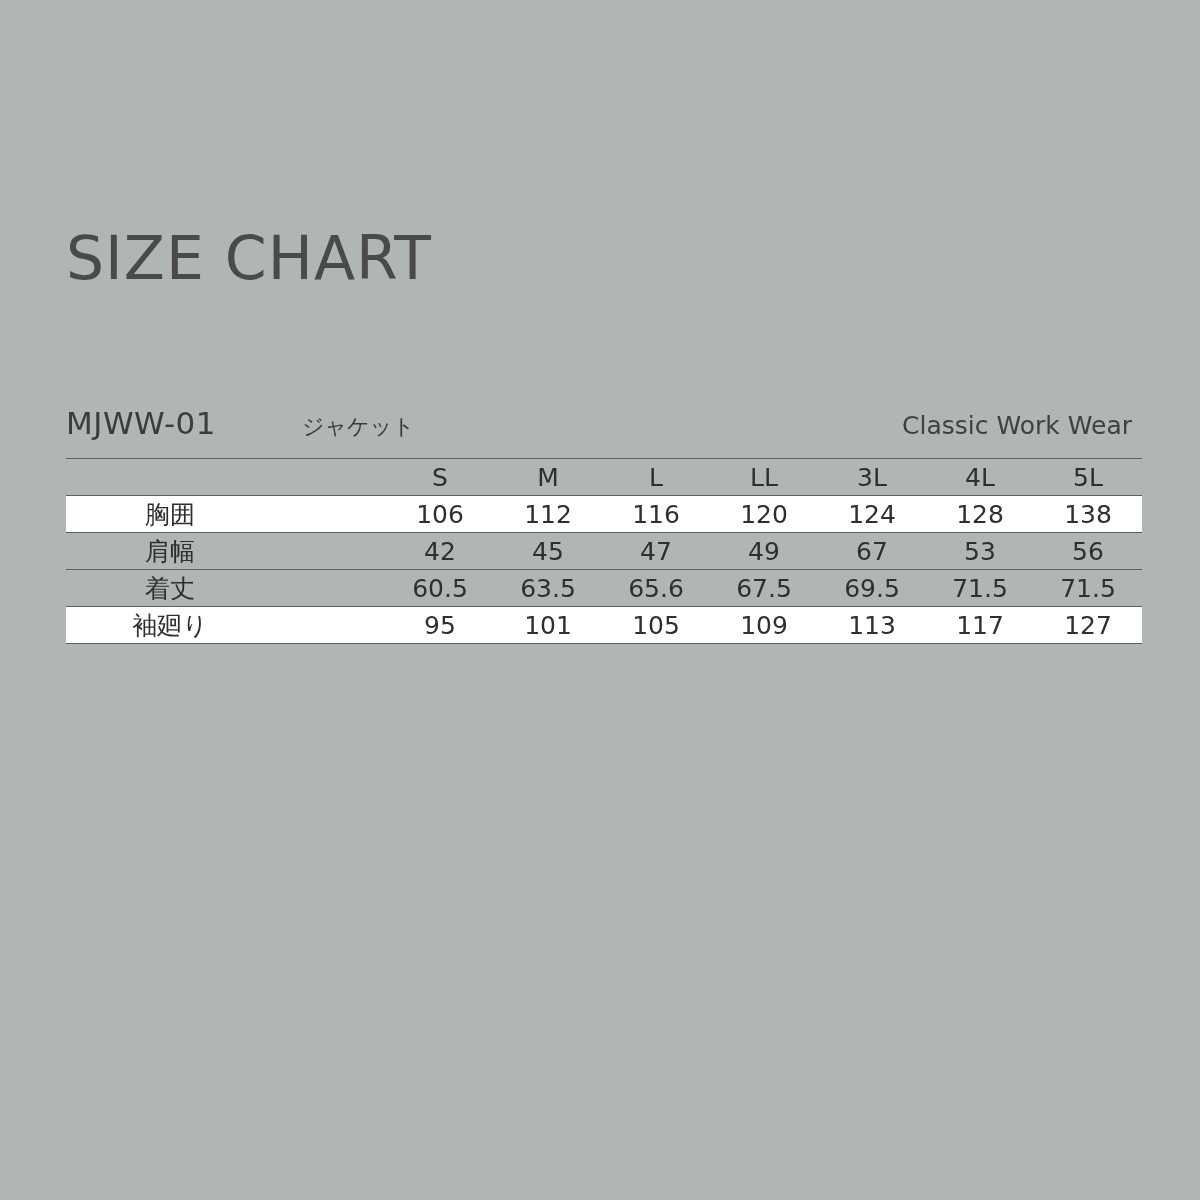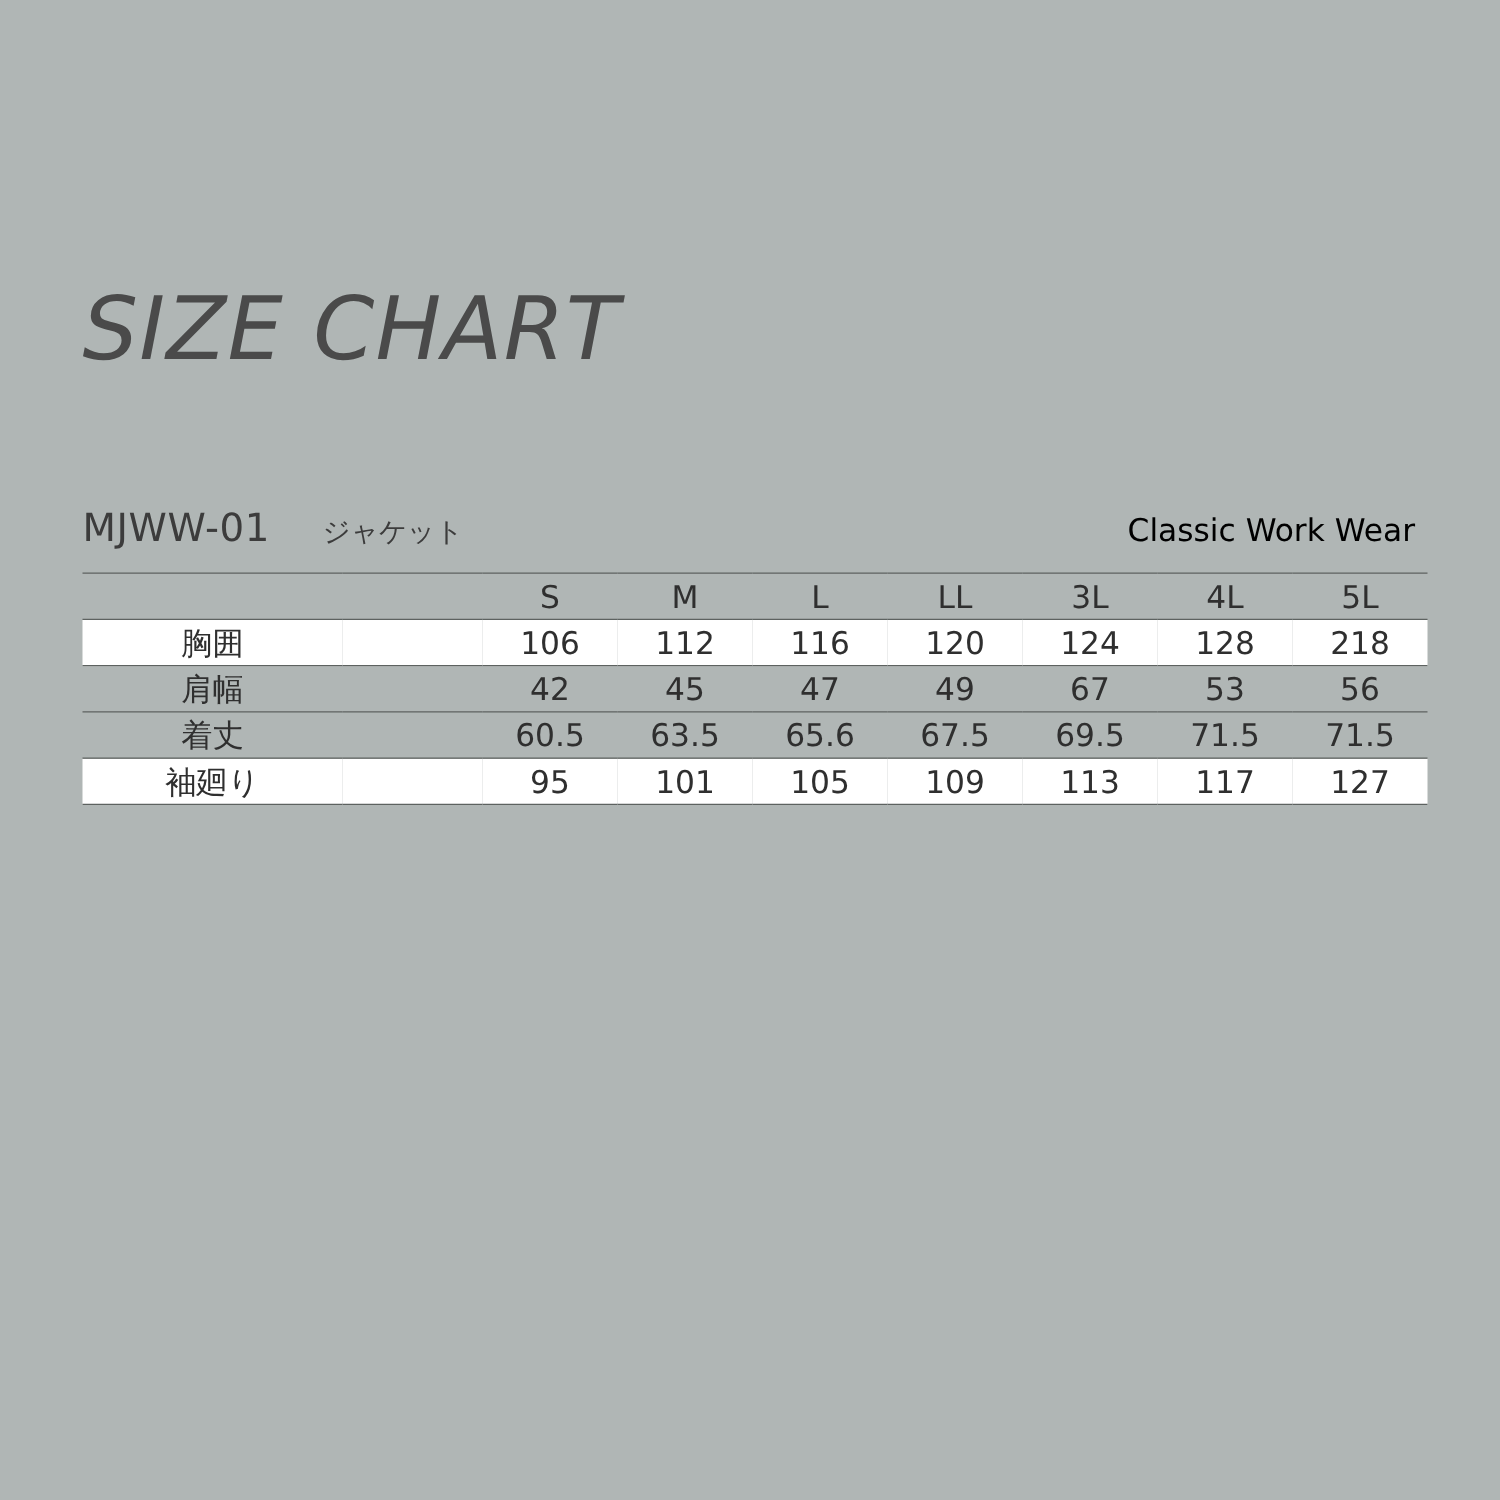--- a/index.html
+++ b/index.html
@@ -17,49 +17,49 @@
   .page {
     position: relative;
     width: 1200px;
     height: 1200px;
     box-sizing: border-box;
   }
   .title {
     position: absolute;
     left: 66px;
     top: 228px;
-    font-size: 70px;
+    font-size: 60px;
     letter-spacing: 1px;
     color: #4a4a4a;
     font-weight: 400;
     line-height: 1;
     font-family: "DejaVu Sans", "Liberation Sans", sans-serif;
-    font-style: italic;
   }
   .meta-row {
     position: absolute;
     left: 66px;
     top: 405px;
     width: 1066px;
     display: flex;
     align-items: baseline;
     color: #3c3c3c;
+    gap: 44px;
   }
   .model-code {
     font-size: 31px;
     letter-spacing: 0.5px;
   }
   .model-name {
     font-size: 22px;
     margin-left: 42px;
   }
   .brand {
     margin-left: auto;
     font-size: 25px;
-    color: #000000;
+    color: #404040;
     text-align: right;
   }
   table.size-table {
     position: absolute;
     left: 66px;
     top: 458px;
     width: 1068px;
     border-collapse: collapse;
     table-layout: fixed;
     font-size: 25px;
@@ -151,21 +151,21 @@
     <tbody>
       <tr class="odd">
         <td class="labelcell">胸囲</td>
         <td class="spacercell"></td>
         <td class="datacell">106</td>
         <td class="datacell">112</td>
         <td class="datacell">116</td>
         <td class="datacell">120</td>
         <td class="datacell">124</td>
         <td class="datacell">128</td>
-        <td class="datacell">218</td>
+        <td class="datacell">138</td>
       </tr>
       <tr class="even">
         <td class="labelcell">肩幅</td>
         <td class="spacercell"></td>
         <td class="datacell">42</td>
         <td class="datacell">45</td>
         <td class="datacell">47</td>
         <td class="datacell">49</td>
         <td class="datacell">67</td>
         <td class="datacell">53</td>

